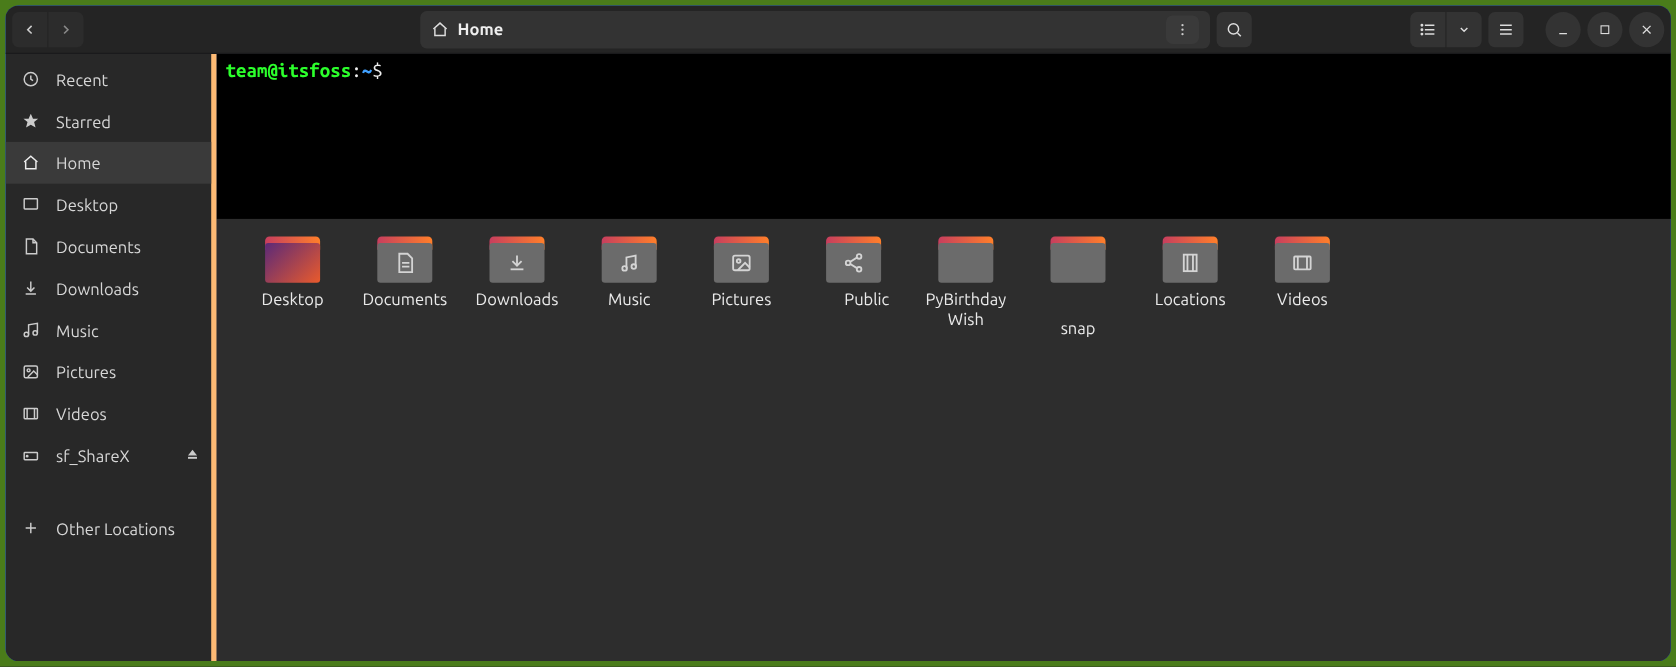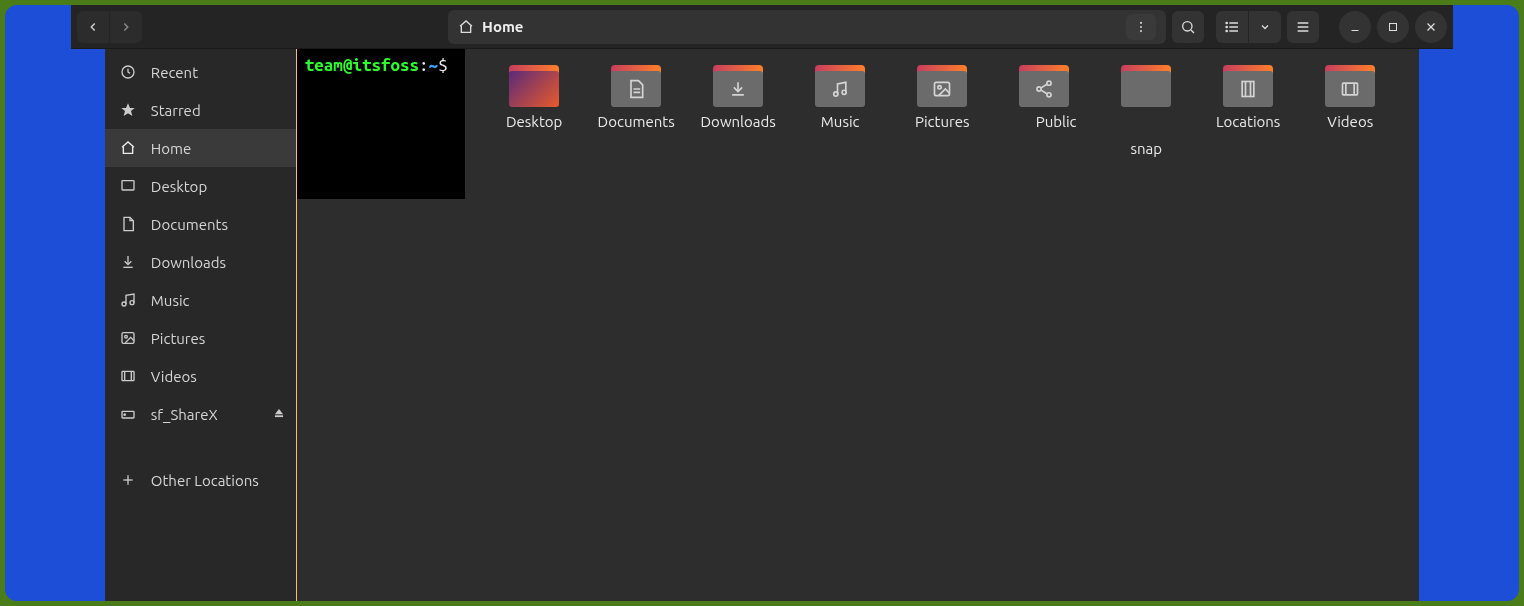--- a/index.html
+++ b/index.html
@@ -13,21 +13,20 @@
     overflow: hidden;
   }
   .window {
     position: absolute;
     left: 5px; top: 5px; right: 5px; bottom: 5px;
     background: #1d4ed8;
     border-radius: 12px;
     display: flex;
     flex-direction: column;
     overflow: hidden;
-    align-items: center;
   }
   
   .headerbar {
     height: 44px;
     background: #242424;
     display: flex;
     align-items: center;
     padding: 0 6px;
     gap: 6px;
     border-bottom: 1px solid #1a1a1a;
@@ -68,41 +67,41 @@
   .view-group { display:flex; }
   .view-group .btn { background:#333; }
   .view-group .btn:first-child{border-top-right-radius:0;border-bottom-right-radius:0;}
   .view-group .btn:last-child{border-top-left-radius:0;border-bottom-left-radius:0;margin-left:1px;}
 
   
   .body-row { flex:1; display:flex; overflow:hidden;}
   .sidebar {
     width: 192px;
     background: #282828;
-    border-right: 1px solid #fdba74;
+    border-right: 5px solid #fdba74;
     display:flex;
     flex-direction:column;
     padding-top:4px;
   }
   .side-item {
     height: 38px;
     display:flex;
     align-items:center;
     padding: 0 14px;
     gap: 14px;
     color:#d6d6d6;
     cursor:pointer;
     position:relative;
   }
   .side-item.active { background:#3a3a3a; }
   .side-item .ic { width:18px; display:flex; justify-content:center;}
   .side-item .eject { position:absolute; right:10px; }
   .side-gap { height:28px; }
 
-  .main-col { flex:1; display:flex; flex-direction:row; background:#2d2d2d; overflow:hidden;}
+  .main-col { flex:1; display:flex; flex-direction:column; background:#2d2d2d; overflow:hidden;}
   .terminal {
     height: 150px;
     background:#000000;
     padding: 6px 8px;
     font-family: "Ubuntu Mono", Menlo, monospace;
     font-size: 17px;
     white-space: pre;
   }
   .t-user{color:#2cff2c;font-weight:bold;}
   .t-colon{color:#eee;}
@@ -432,20 +431,28 @@
                 </svg>
               </div>
             </div>
             <div class="file-label" style="white-space: pre-line; padding-left: 24px;">Public</div>
           </div>
           <div class="file-item">
             <div class="folder-icon">
               <div class="folder-tab"></div>
               <div class="folder-body"></div>
             </div>
+            <div class="file-label" style="white-space: pre-line;">PyBirthday
+Wish</div>
+          </div>
+          <div class="file-item">
+            <div class="folder-icon">
+              <div class="folder-tab"></div>
+              <div class="folder-body"></div>
+            </div>
             <div class="file-label" style="white-space: pre-line; margin-top: 33px;">snap</div>
           </div>
           <div class="file-item">
             <div class="folder-icon">
               <div class="folder-tab"></div>
               <div class="folder-body">
                 <svg width="20" height="20" viewBox="0 0 24 24" fill="none" stroke="#d4d4d4" stroke-width="2">
                   <rect x="5" y="3" width="14" height="18"></rect>
                   <line x1="9" y1="3" x2="9" y2="21"></line>
                   <line x1="15" y1="3" x2="15" y2="21"></line>

